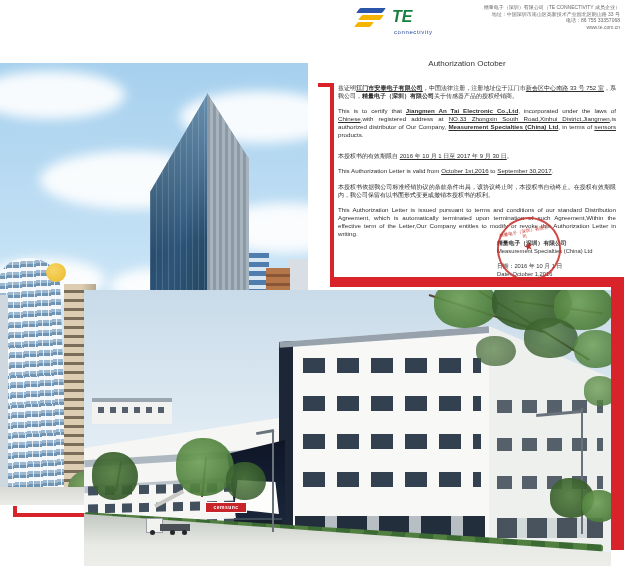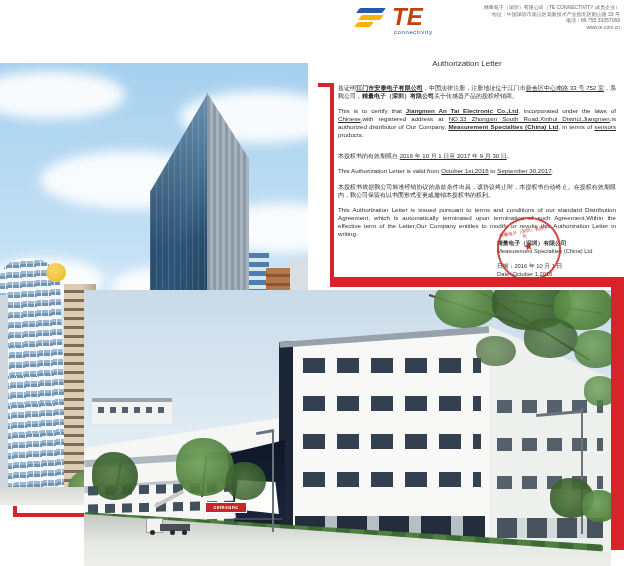--- a/index.html
+++ b/index.html
@@ -11,22 +11,22 @@
   }
   .abs{position:absolute;}
 
   
   .red{background:#d8232a;}
 
   
   .doc{left:310px;top:0;width:314px;height:292px;}
   .te-logo{left:48px;top:5px;width:110px;height:34px;}
   .te-bar{position:absolute;height:5px;border-radius:1px;}
-  .te-word{position:absolute;left:34px;top:0px;font-size:24px;line-height:24px;
-    font-weight:bold;font-style:italic;color:#c2410c;letter-spacing:0px;}
+  .te-word{position:absolute;left:34px;top:0px;font-size:16px;line-height:24px;
+    font-weight:bold;font-style:italic;color:#15803d;letter-spacing:0px;}
   .te-tag{position:absolute;left:36px;top:24px;font-size:6px;color:#2a4a9e;letter-spacing:.6px;}
   .hdr{right:4px;top:4px;width:170px;text-align:right;color:#6a6a6a;font-size:5px;line-height:6.5px;}
   .title-cn{left:0;top:43px;width:100%;text-align:center;font-size:10px;font-weight:bold;color:#222;}
   .title-en{left:0;top:59px;width:100%;text-align:center;font-size:8px;color:#333;}
   .body-text{left:28px;top:84px;width:278px;color:#2e2e2e;font-size:6px;line-height:8px;text-align:justify;}
   .body-text p{margin:0 0 7px 0;}
   .p-en{font-size:6.2px;}
   .sig{left:187px;top:240px;width:125px;color:#333;font-size:5.8px;line-height:7.5px;}
   .sig .cn{font-weight:bold;}
   .sig .date{margin-top:8px;}
@@ -172,21 +172,21 @@
     <span class="te-tag">connectivity</span>
   </div>
 
   <div class="abs hdr">
     <div>精量电子（深圳）有限公司（TE CONNECTIVITY 成员企业）</div>
     <div>地址：中国深圳市南山区高新技术产业园北区朗山路 33 号</div>
     <div>电话：86 755 33357068</div>
     <div>www.te.com.cn</div>
   </div>
 
-  <div class="abs title-en">Authorization Letter</div>
+  <div class="abs title-en">Authorization October</div>
 
   <div class="abs body-text">
     <p><span>兹证明</span><span class="bold und">江门市安泰电子有限公司</span><span>，中国法律注册，注册地址位于江门市</span><span class="und">新会区中心南路 33 号 752 室</span><span>，系我公司，</span><span class="bold">精量电子（深圳）有限公司</span><span>关于传感器产品的授权经销商。</span></p>
     <p class="p-en"><span>This is to certify that </span><span class="bold und">Jiangmen An Tai Electronic Co.,Ltd</span><span>, incorporated under the laws of </span><span class="und">Chinese</span><span>,with registered address at </span><span class="und">NO.33 Zhongxin South Road,Xinhui District,Jiangmen</span><span>,is authorized distributor of Our Company, </span><span class="bold und">Measurement Specialties (China) Ltd</span><span>, in terms of </span><span class="und">sensors</span><span> products.</span></p>
     <p style="margin-top:13px;"><span>本授权书的有效期限自 </span><span class="und">2016 年 10 月 1 日至 2017 年 9 月 30 日</span><span>。</span></p>
     <p class="p-en"><span>This Authorization Letter is valid from </span><span class="und">October 1st,2016</span><span> to </span><span class="und">September 30,2017</span><span>.</span></p>
     <p style="margin-top:8px;">本授权书依据我公司标准经销协议的条款条件出具，该协议终止时，本授权书自动终止。在授权有效期限内，我公司保留有以书面形式变更或撤销本授权书的权利。</p>
     <p class="p-en">This Authorization Letter is issued pursuant to terms and conditions of our standard Distribution Agreement, which is automatically terminated upon termination of such Agreement,Within the effective term of the Letter,Our Company entitles to modify or revoke this Authorization Letter in writing.</p>
   </div>
 

